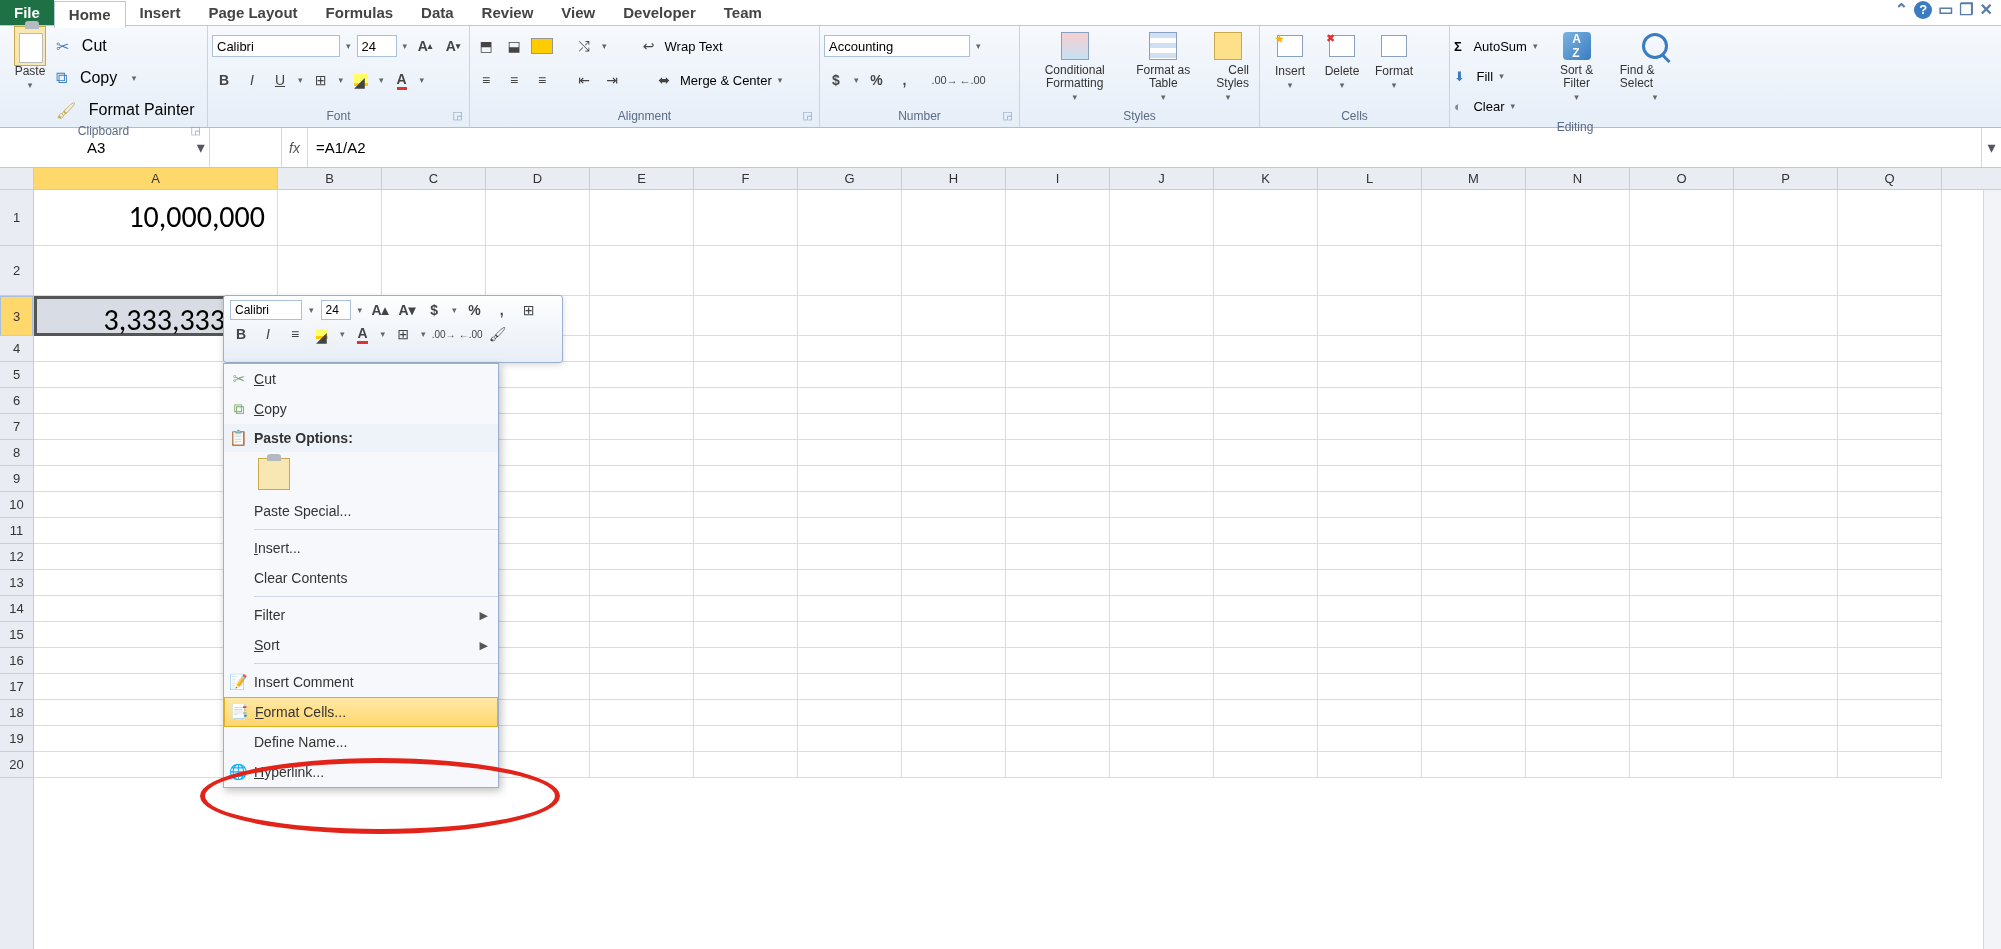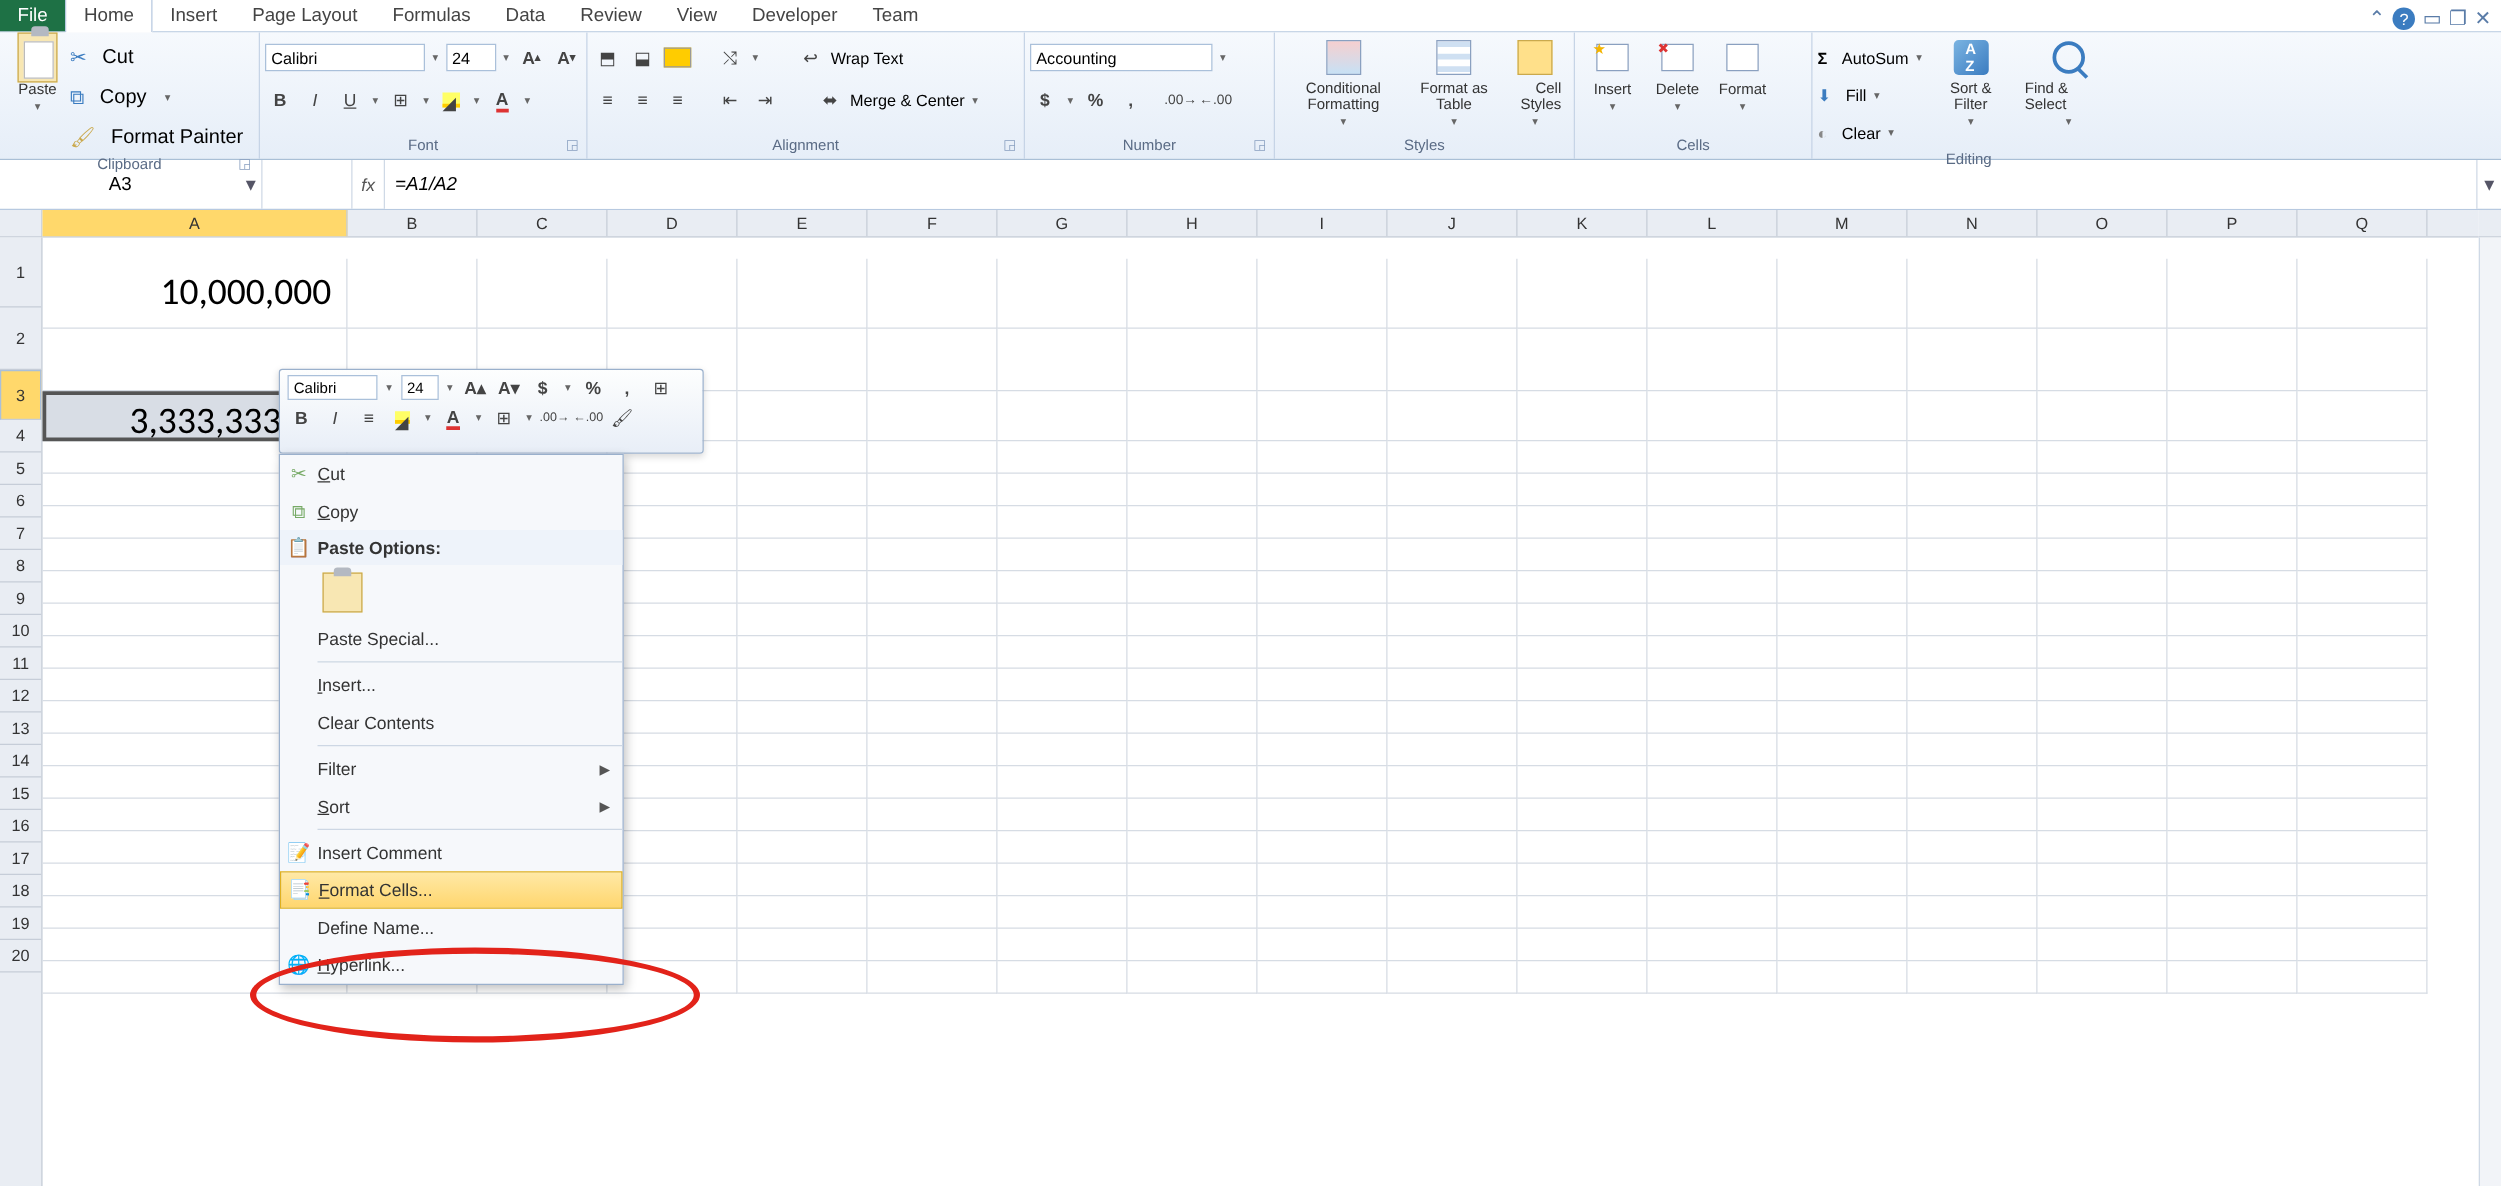--- a/index.html
+++ b/index.html
@@ -1,19 +1,19 @@
 <!DOCTYPE html>
 <html><head>
 <meta charset="utf-8">
 <style>
 * { box-sizing: border-box; margin: 0; padding: 0; font-family: "Segoe UI", Tahoma, sans-serif; }
 html, body { width: 2001px; height: 949px; background: #fff; overflow: hidden; user-select: none; }
 
 
-.titlebar { height: 26px; background: #fff; display: flex; align-items: flex-end; border-bottom: 1px solid #b7c9e0; }
+.titlebar { height: 26px; background: #fff; display: flex; align-items: flex-start; border-bottom: 1px solid #b7c9e0; font-weight: bold; }
 .tab { padding: 4px 14px; font-size: 15px; color: #444; cursor: pointer; }
 .tab.file { background: #1e7145; color: #fff; }
 .tab.home { background: #fff; border: 1px solid #b7c9e0; border-bottom: 1px solid #fff; position: relative; top: 1px; }
 .titlebar .spacer { flex: 1; }
 .window-controls { display: flex; align-items: center; gap: 6px; padding-right: 8px; color: #5a7ca8; font-size: 16px; }
 .window-controls span { cursor: pointer; }
 
 
 .ribbon { height: 102px; background: linear-gradient(#f6f9fd,#e6eef8); border-bottom: 1px solid #a9bfd6; display: flex; }
 .group { border-right: 1px solid #c6d4e6; display: flex; flex-direction: column; padding: 2px 4px 0 4px; }
@@ -28,21 +28,21 @@
 .sel { border: 1px solid #aac0da; background: #fff; height: 22px; font-size: 13px; padding: 0 4px; }
 .ddarrow { font-size: 9px; color: #666; padding: 0 2px; }
 
 
 .fx-row { height: 40px; display: flex; align-items: stretch; border-bottom: 1px solid #b7c9e0; }
 .namebox { width: 210px; border-right: 1px solid #cfd9e6; display: flex; align-items: center; }
 .namebox input { border: none; width: 100%; text-align: center; font-size: 15px; outline: none; }
 .nb-arrow { width: 18px; text-align: center; color: #556; cursor: pointer; }
 .fx-icon { width: 26px; display: flex; align-items: center; justify-content: center; font-style: italic; font-size: 14px; border-right: 1px solid #cfd9e6; color: #555; }
 .fx-gap { width: 72px; border-right: 1px solid #cfd9e6; }
-.fx-input { flex: 1; border: none; padding: 0 8px; font-size: 15px; outline: none; font-style: italic; }
+.fx-input { flex: 1; border: none; padding: 0 8px; font-size: 15px; outline: none; }
 .fx-expand { width: 20px; display: flex; align-items: center; justify-content: center; color: #556; border-left: 1px solid #cfd9e6; cursor: pointer; }
 
 
 .sheet { position: relative; display: flex; height: calc(949px - 26px - 102px - 24px); }
 .rowhdrs { width: 34px; background: #e9edf3; border-right: 1px solid #c6cdd8; }
 .rowhdr { height: 26px; border-bottom: 1px solid #c6cdd8; font-size: 13px; color: #333; display: flex; align-items: center; justify-content: center; }
 .rowhdr.sel { background: #ffd86b; }
 .colhdrs { height: 22px; background: #e9edf3; border-bottom: 1px solid #c6cdd8; display: flex; }
 .corner { width: 34px; height: 22px; background: #e9edf3; border-right: 1px solid #c6cdd8; border-bottom: 1px solid #c6cdd8; }
 .colhdr { width: 104px; border-right: 1px solid #c6cdd8; font-size: 13px; text-align: center; line-height: 22px; color: #333; }
@@ -355,21 +355,21 @@
       <div class="rowhdr">13</div>
       <div class="rowhdr">14</div>
       <div class="rowhdr">15</div>
       <div class="rowhdr">16</div>
       <div class="rowhdr">17</div>
       <div class="rowhdr">18</div>
       <div class="rowhdr">19</div>
       <div class="rowhdr">20</div>
     </div>
   <div class="gridpane" id="grid">
-      <div class="row r1" style="height: 56px; margin-top: 17px;">
+      <div class="row r1" style="height: 56px;">
         <div class="cell first a1">10,000,000</div>
         <div class="cell"></div>
         <div class="cell"></div>
         <div class="cell"></div>
         <div class="cell"></div>
         <div class="cell"></div>
         <div class="cell"></div>
         <div class="cell"></div>
         <div class="cell"></div>
         <div class="cell"></div>

